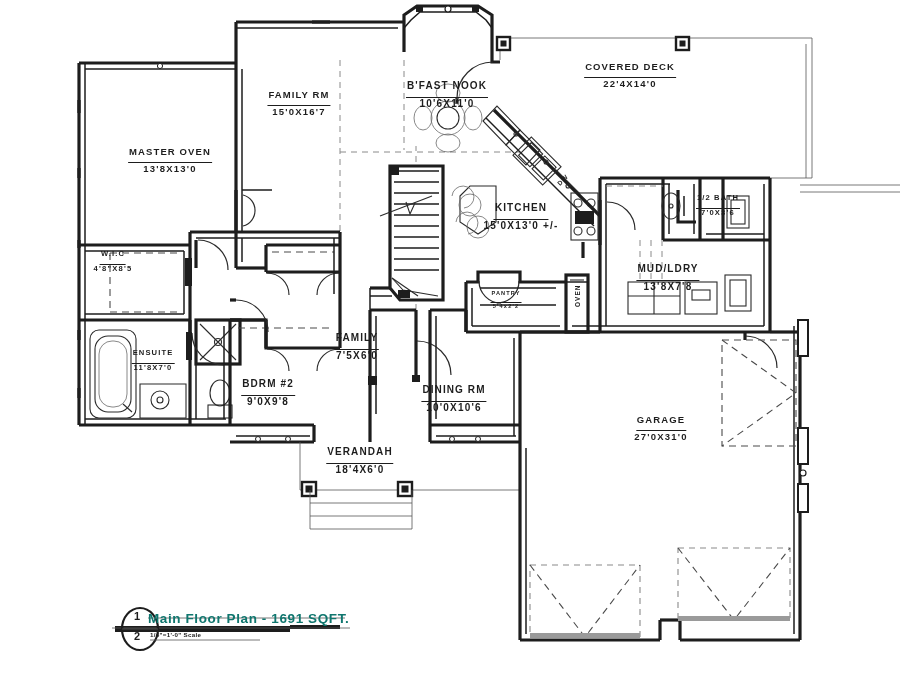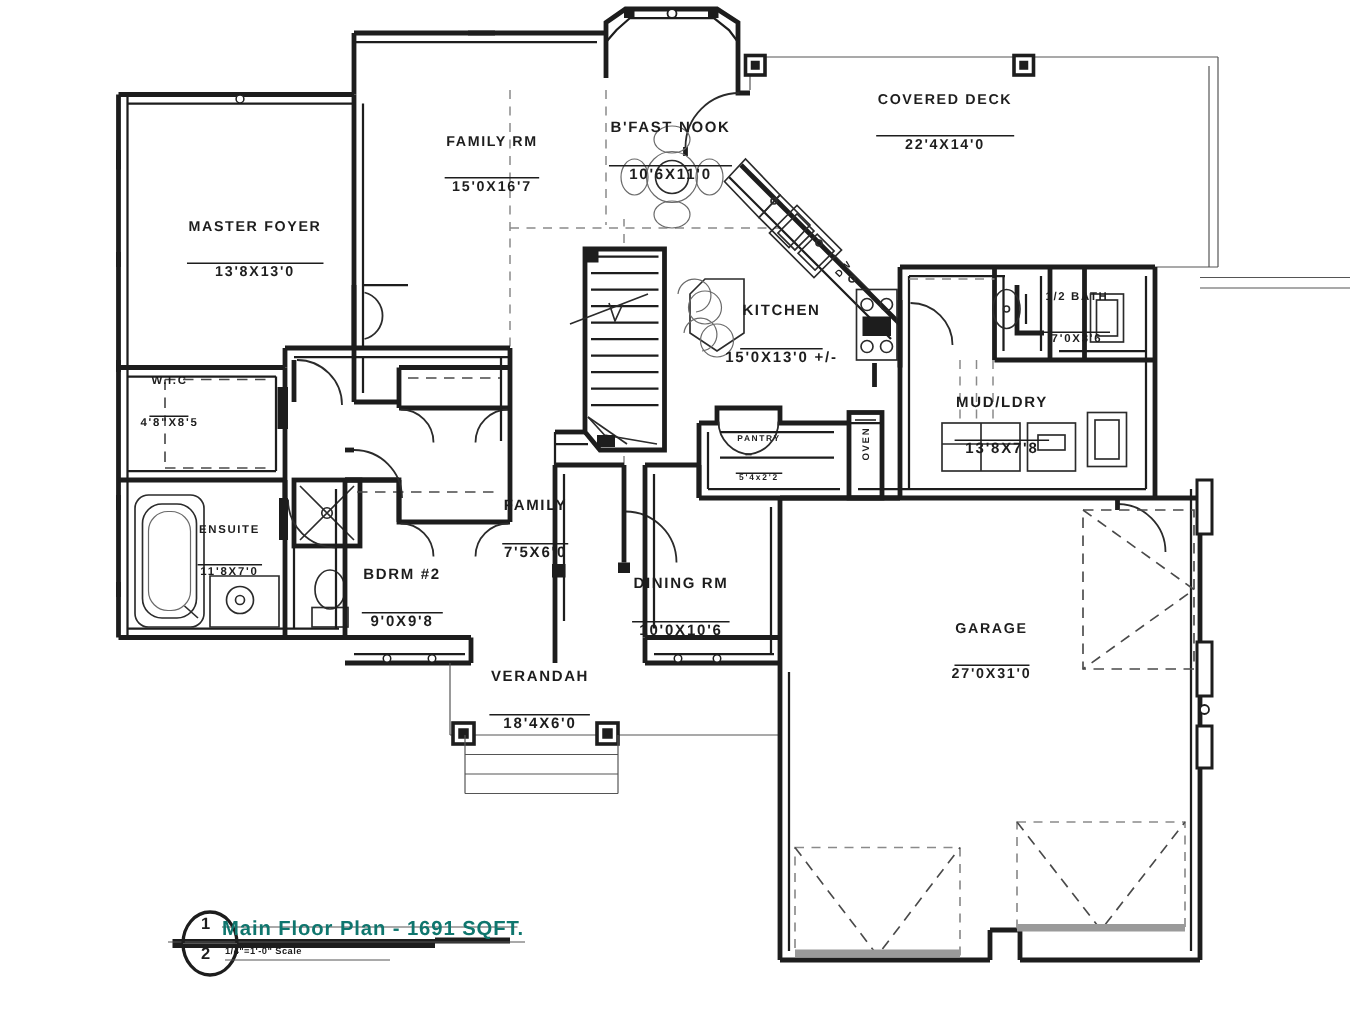--- a/index.html
+++ b/index.html
@@ -2,21 +2,21 @@
 <html><head>
 <meta charset="utf-8">
 <style>
   html,body{margin:0;padding:0;background:#ffffff;}
   body{width:900px;height:675px;position:relative;overflow:hidden;
        font-family:"Liberation Sans",sans-serif;color:#1a1a1a;}
   #plan{position:absolute;left:0;top:0;width:900px;height:675px;}
   .lbl{position:absolute;text-align:center;font-family:"Liberation Sans",sans-serif;
        color:#1d1d1d;letter-spacing:1.1px;line-height:1.18;white-space:nowrap;
        transform:translateX(-50%);}
-  .lbl .nm{display:inline-block;border-bottom:1.3px solid #1d1d1d;padding:0 1px 18px 1px;font-weight:600;}
+  .lbl .nm{display:inline-block;border-bottom:1.3px solid #1d1d1d;padding:0 1px 5px 1px;font-weight:600;}
   .lbl .dm{display:block;font-weight:600;letter-spacing:1.2px;}
   .s11{font-size:9.5px;}
   .s10{font-size:10px;}
   .s9{font-size:7.6px;}
   .s8{font-size:6.4px;}
   .s7{font-size:5.6px;}
   .vert{transform:translateX(-50%) rotate(-90deg);transform-origin:center center;}
   .diag{transform:translateX(-50%) rotate(-45deg);transform-origin:center center;}
   #tbtext{position:absolute;left:148px;top:611px;font-size:13.5px;font-weight:600;
           letter-spacing:.6px;color:#0f766e;white-space:nowrap;}
@@ -372,25 +372,25 @@
     <ellipse cx="140" cy="629" rx="18" ry="21" fill="none" stroke="#1d1d1d" stroke-width="2.2"></ellipse>
     <path class="wthin" d="M122,629 L158,629"></path>
     <path class="wthin" d="M148,618 L345,618"></path>
     <path class="wthin" d="M150,640 L260,640"></path>
   </g>
 </svg>
 
 <div id="labels">
 
   <div class="lbl s11" style="left:170px;top:146px;">
-    <span class="nm">MASTER FOYER</span>
+    <span class="nm">MASTER OVEN</span>
     <span class="dm">13'8X13'0</span>
   </div>
 
-  <div class="lbl s11" style="left:328px;top:89px;">
+  <div class="lbl s11" style="left:299px;top:89px;">
     <span class="nm">FAMILY RM</span>
     <span class="dm">15'0X16'7</span>
   </div>
 
   <div class="lbl s10" style="left:447px;top:80px;">
     <span class="nm">B'FAST NOOK</span>
     <span class="dm">10'6X11'0</span>
   </div>
 
   <div class="lbl s11" style="left:630px;top:61px;">

